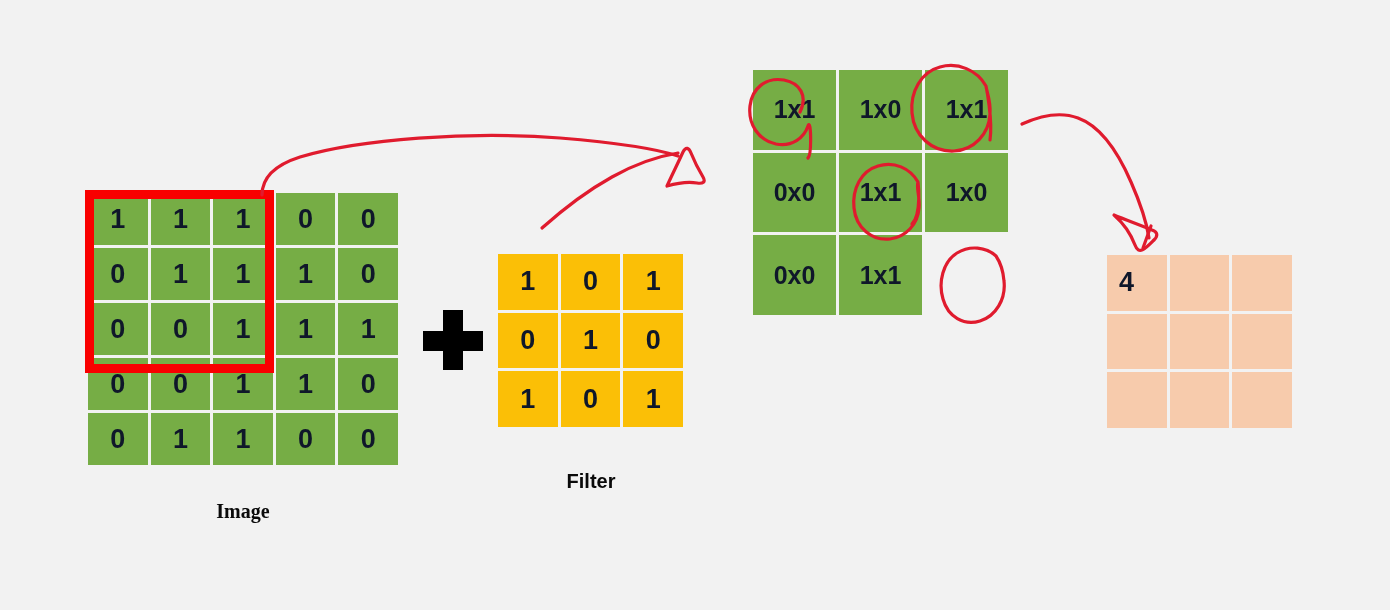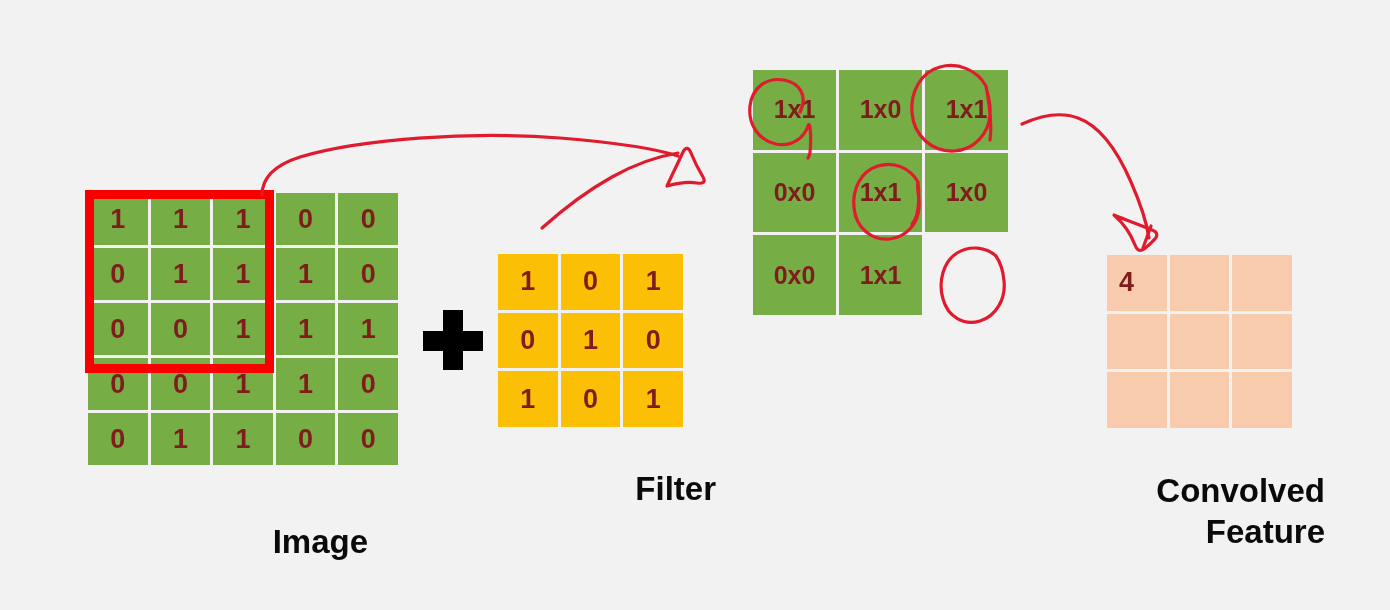--- a/index.html
+++ b/index.html
@@ -25,21 +25,21 @@
   .grid {
     position: absolute;
     display: grid;
     gap: 3px;
   }
   .cell {
     display: flex;
     align-items: center;
     justify-content: center;
     font-weight: bold;
-    color: #7f1d1d;
+    color: #0f172a;
     line-height: 1;
     -webkit-font-smoothing: antialiased;
   }
 
   
   #image-matrix {
     left: 88px;
     top: 193px;
     width: 310px;
     height: 272px;
@@ -125,27 +125,27 @@
     background: #f7cbac;
     font-size: 27px;
     justify-content: flex-start;
     padding-left: 12px;
     box-sizing: border-box;
   }
 
   
   .caption {
     position: absolute;
-    font-size: 33px;
+    font-size: 20px;
     font-weight: bold;
     color: #0a0a0a;
-    text-align: right;
+    text-align: center;
     white-space: pre-line;
   }
-  #caption-image   { left: 118px;  top: 523px; width: 250px; }
+  #caption-image   { left: 118px;  top: 500px; width: 250px; font-family: Liberation Serif, serif; }
   #caption-filter  { left: 466px;  top: 470px; width: 250px; }
   #caption-output  { left: 1075px; top: 470px; width: 250px; line-height: 1.25; }
 
   
   #annotation-layer {
     position: absolute;
     left: 0; top: 0;
     width: 1390px; height: 610px;
     pointer-events: none;
   }
@@ -230,22 +230,20 @@
     <div class="cell"></div>
     <div class="cell"></div>
 
     <div class="cell"></div>
     <div class="cell"></div>
     <div class="cell"></div>
   </div>
 
   <div class="caption" id="caption-image">Image</div>
   <div class="caption" id="caption-filter">Filter</div>
-  <div class="caption" id="caption-output">Convolved
-Feature</div>
 
   <svg id="annotation-layer" viewBox="0 0 1390 610" xmlns="http://www.w3.org/2000/svg">
     <g fill="none" stroke="#e01b2e" stroke-width="3.2" stroke-linecap="round" stroke-linejoin="round">
 
       <g>
         <path d="M262,195 C 262,178 275,165 300,157
                  C 360,139 470,131 560,138
                  C 620,143 660,150 678,156"></path>
         <path d="M542,228 C 560,212 585,192 612,177
                  C 635,164 660,156 678,153"></path>

